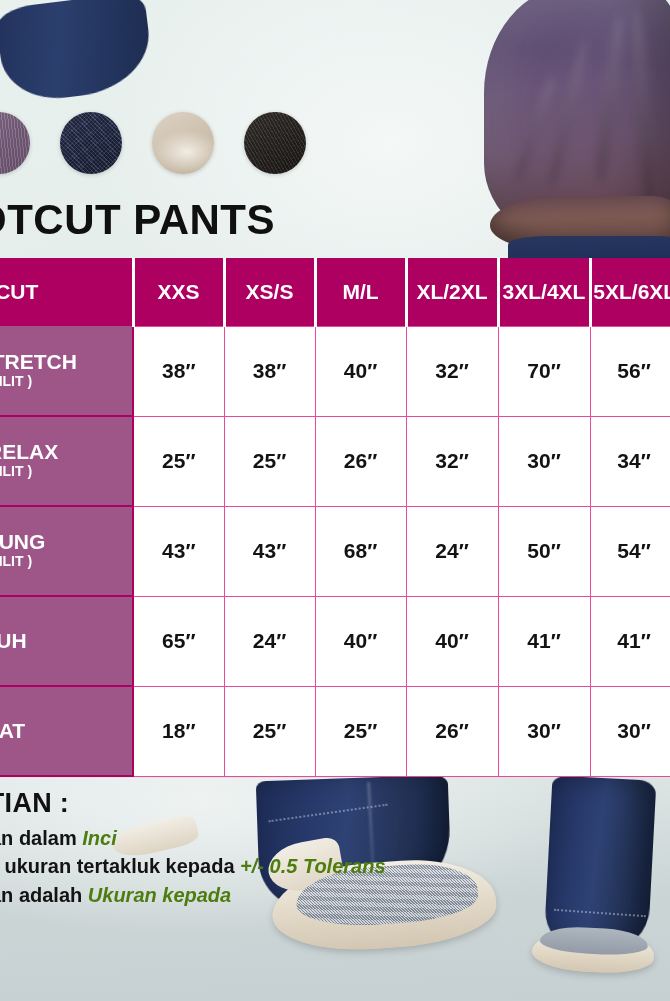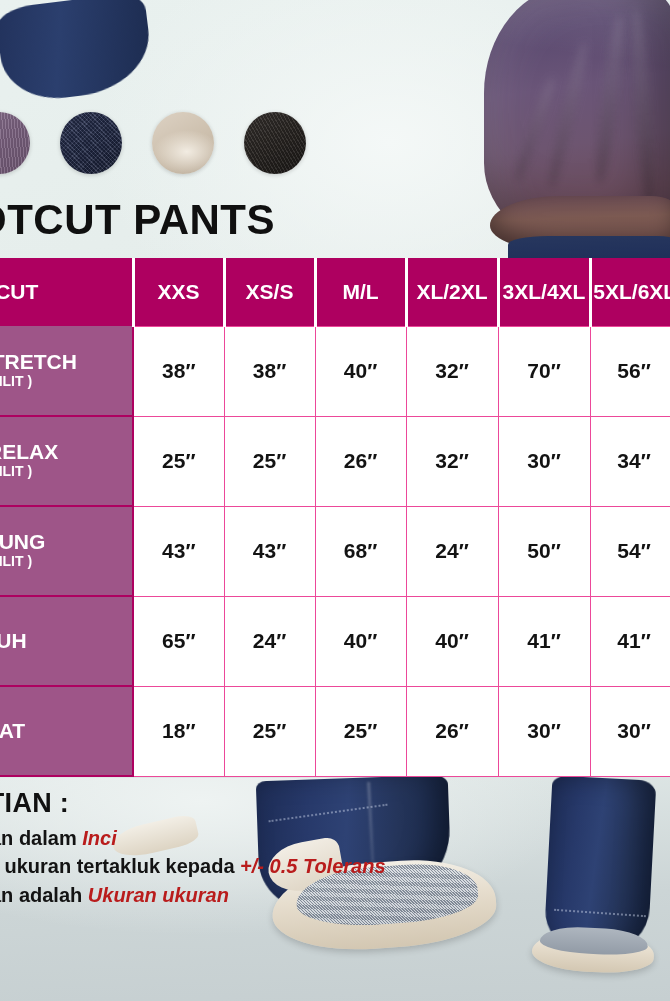--- a/index.html
+++ b/index.html
@@ -219,21 +219,21 @@
   }
   #notes-title {
     font-size:27px; font-weight:bold; color:#111111;
     letter-spacing:.3px; white-space:nowrap; margin-bottom:5px;
   }
   .note-line {
     font-size:20px; font-weight:bold; color:#131313;
     line-height:1.42; white-space:nowrap;
   }
   .note-accent {
-    color:#b91c1c; font-style:italic; font-weight:bold;
+    color:#4d7c0f; font-style:italic; font-weight:bold;
   }
 </style>
 </head>
 <body>
 
 <div id="photo-bg">
   <div class="bg-sky"></div>
   <div class="bg-floor"></div>
 
   <div class="fabric-top"></div>
@@ -356,15 +356,15 @@
 <div id="notes">
   <div id="notes-title">ATIAN :</div>
 
   <div class="note-line">
     <span>uran dalam </span><span class="note-accent">Inci</span>
   </div>
   <div class="note-line">
     <span>iap ukuran tertakluk kepada </span><span class="note-accent">+/- 0.5 Tolerans</span>
   </div>
   <div class="note-line">
-    <span>uran adalah </span><span class="note-accent">Ukuran ukuran</span>
+    <span>uran adalah </span><span class="note-accent">Ukuran kepada</span>
   </div>
 </div>
 
 </body></html>

